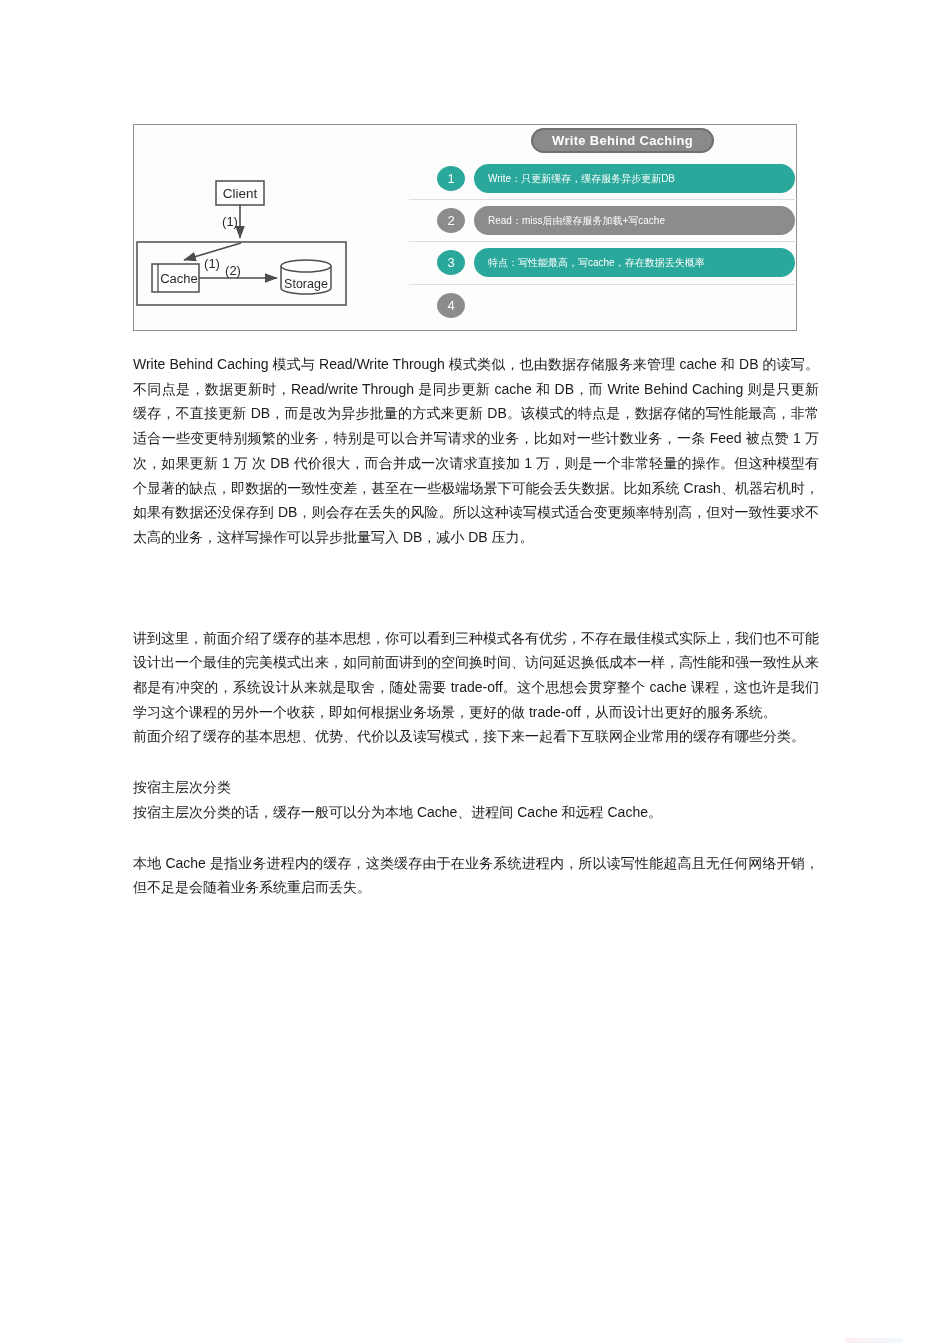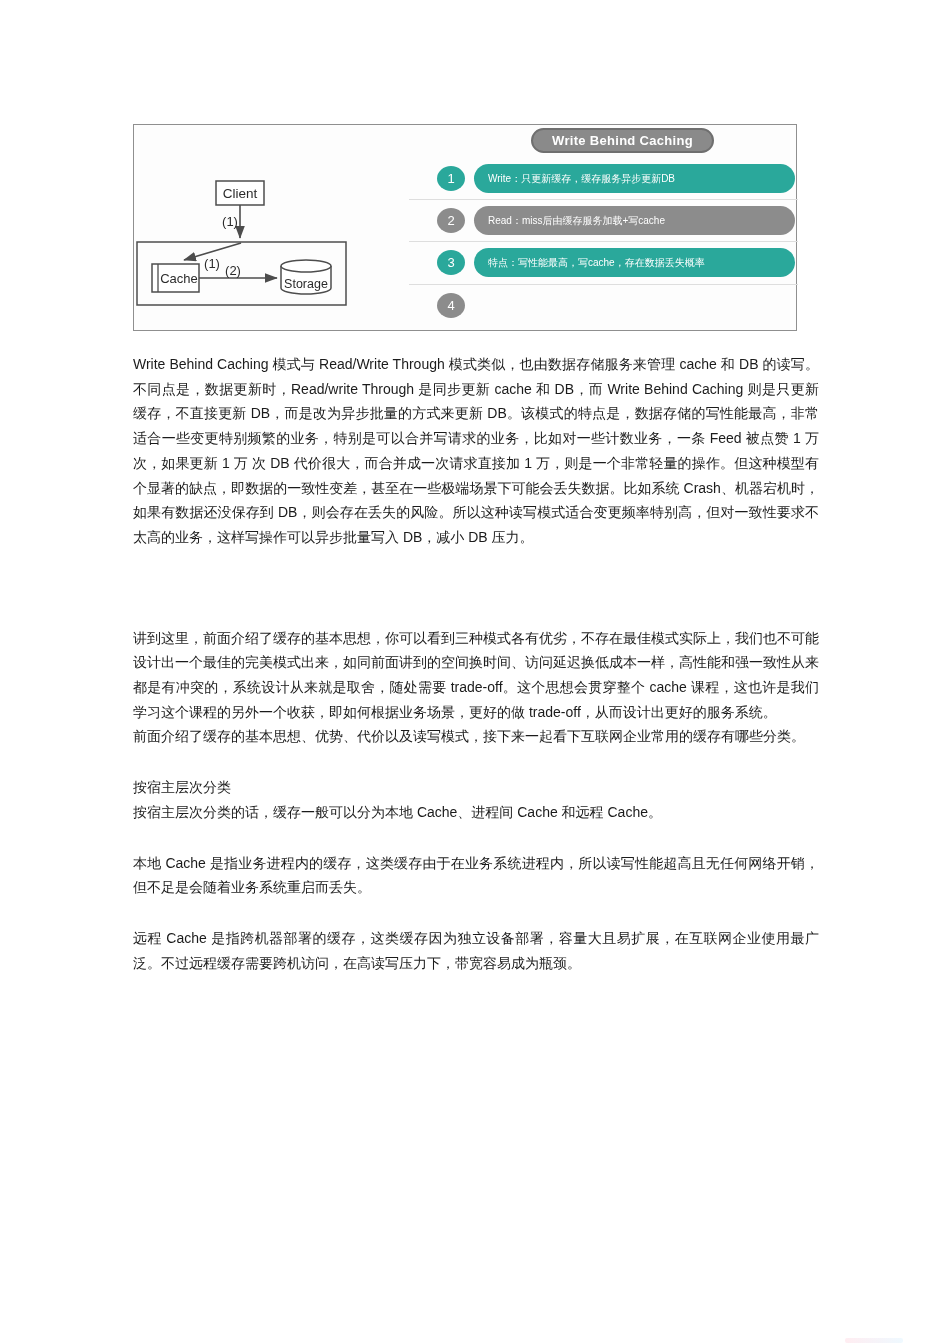--- a/index.html
+++ b/index.html
@@ -129,17 +129,16 @@
     <p class="mt-huge">讲到这里，前面介绍了缓存的基本思想，你可以看到三种模式各有优劣，不存在最佳模式实际上，我们也不可能设计出一个最佳的完美模式出来，如同前面讲到的空间换时间、访问延迟换低成本一样，高性能和强一致性从来都是有冲突的，系统设计从来就是取舍，随处需要 trade-off。这个思想会贯穿整个 cache 课程，这也许是我们学习这个课程的另外一个收获，即如何根据业务场景，更好的做 trade-off，从而设计出更好的服务系统。</p>
 
     <p>前面介绍了缓存的基本思想、优势、代价以及读写模式，接下来一起看下互联网企业常用的缓存有哪些分类。</p>
 
     <p class="mt-blank">按宿主层次分类</p>
     <p>按宿主层次分类的话，缓存一般可以分为本地 Cache、进程间 Cache 和远程 Cache。</p>
 
     <p class="mt-blank">本地 Cache 是指业务进程内的缓存，这类缓存由于在业务系统进程内，所以读写性能超高且无任何网络开销，但不足是会随着业务系统重启而丢失。</p>
 
 
-    <p class="mt-blank">远程 Cache 是指跨机器部署的缓存，这类缓存因为独立设备部署，容量大且易扩展，在互联网企业使用最广泛。不过远程缓存需要跨机访问，在高读写压力下，带宽容易成为瓶颈。</p>
   </div>
 
   <div class="wm"></div>
 </div>
 
 </body></html>

